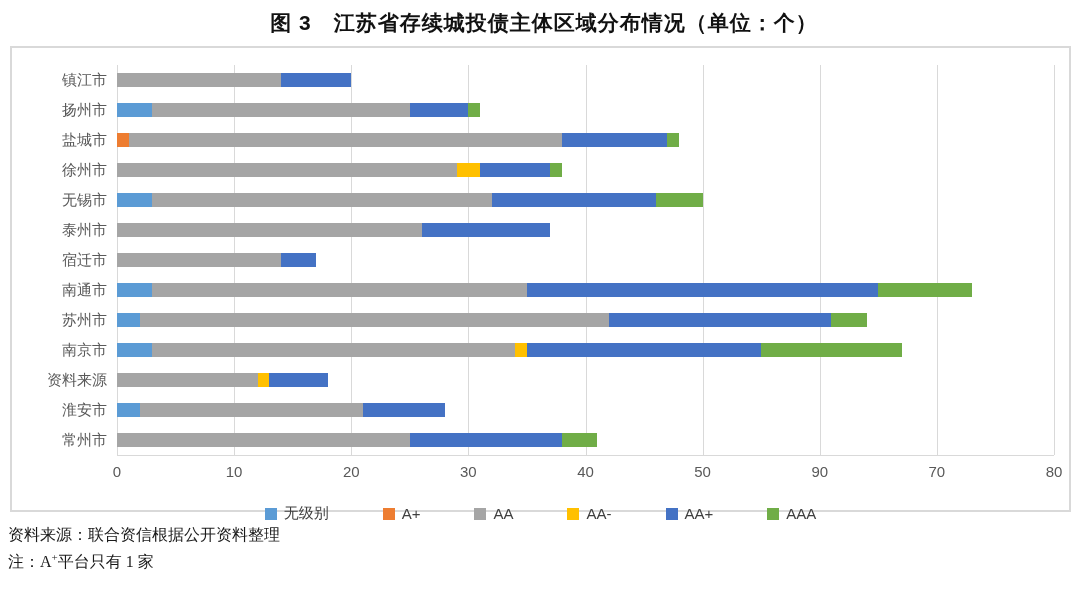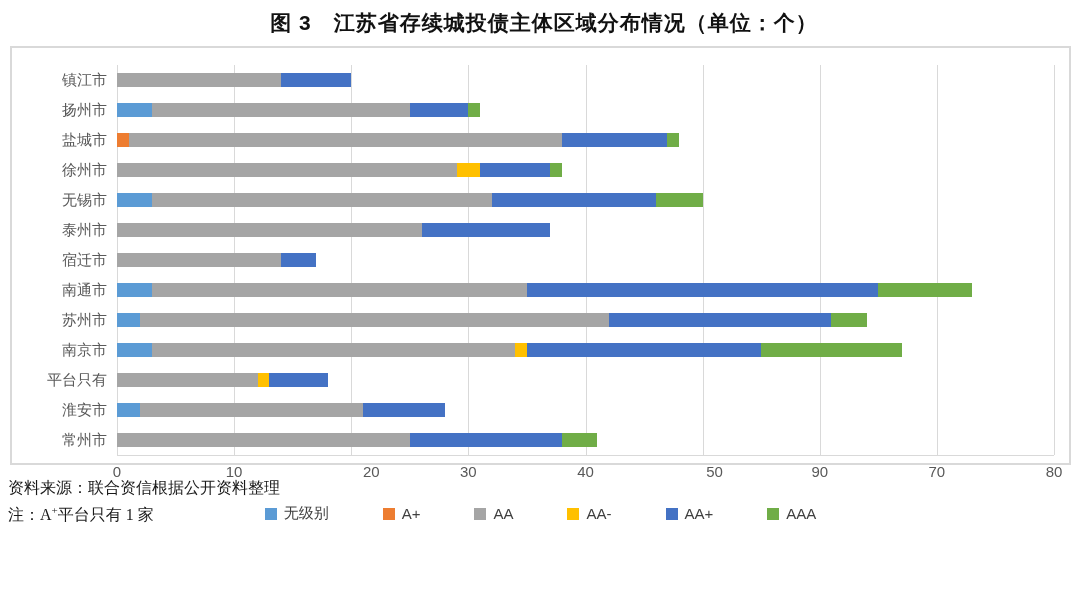--- a/index.html
+++ b/index.html
@@ -14,21 +14,21 @@
     font-size: 21px;
     font-weight: bold;
     color: #111111;
     padding-top: 9px;
     letter-spacing: 1px;
     padding-left: 8px;
   }
   .chart-box {
     margin: 9px 9px 0 10px;
     width: 1061px;
-    height: 419px;
+    height: 466px;
     border: 2px solid #d9d9d9;
     background: #ffffff;
     padding-top: 17px;
   }
   .chart-main { display: flex; }
   .labels-col { width: 105px; }
   .cat-label {
     height: 30px;
     line-height: 30px;
     text-align: right;
@@ -103,21 +103,21 @@
         <div class="cat-label">镇江市</div>
         <div class="cat-label">扬州市</div>
         <div class="cat-label">盐城市</div>
         <div class="cat-label">徐州市</div>
         <div class="cat-label">无锡市</div>
         <div class="cat-label">泰州市</div>
         <div class="cat-label">宿迁市</div>
         <div class="cat-label">南通市</div>
         <div class="cat-label">苏州市</div>
         <div class="cat-label">南京市</div>
-        <div class="cat-label">平台只有</div>
+        <div class="cat-label">资料来源</div>
         <div class="cat-label">淮安市</div>
         <div class="cat-label">常州市</div>
       </div>
     <div class="plot-area">
         <div class="gridline" style="left: 0%;"></div>
         <div class="gridline" style="left: 12.5%;"></div>
         <div class="gridline" style="left: 25%;"></div>
         <div class="gridline" style="left: 37.5%;"></div>
         <div class="gridline" style="left: 50%;"></div>
         <div class="gridline" style="left: 62.5%;"></div>
@@ -218,24 +218,24 @@
             <div class="bar-segment" style="width: 31.25%; background: rgb(165, 165, 165);"></div>
             <div class="bar-segment" style="width: 16.25%; background: rgb(68, 114, 196);"></div>
             <div class="bar-segment" style="width: 3.75%; background: rgb(112, 173, 71);"></div>
           </div>
         </div>
       </div>
   </div>
   <div class="x-axis">
       <div class="x-tick" style="left: 0%;">0</div>
       <div class="x-tick" style="left: 12.5%;">10</div>
-      <div class="x-tick" style="left: 25%; margin-left: 20px;">20</div>
+      <div class="x-tick" style="left: 25%;">20</div>
       <div class="x-tick" style="left: 37.5%;">30</div>
       <div class="x-tick" style="left: 50%;">40</div>
-      <div class="x-tick" style="left: 62.5%; margin-left: 12px;">50</div>
+      <div class="x-tick" style="left: 62.5%;">50</div>
       <div class="x-tick" style="left: 75%;">90</div>
       <div class="x-tick" style="left: 87.5%; text-align: right;">70</div>
       <div class="x-tick" style="left: 100%;">80</div>
     </div>
   <div class="legend">
       <div class="legend-item">
         <div class="legend-swatch" style="background: rgb(91, 155, 213);"></div>
         <div class="legend-label">无级别</div>
       </div>
       <div class="legend-item">

